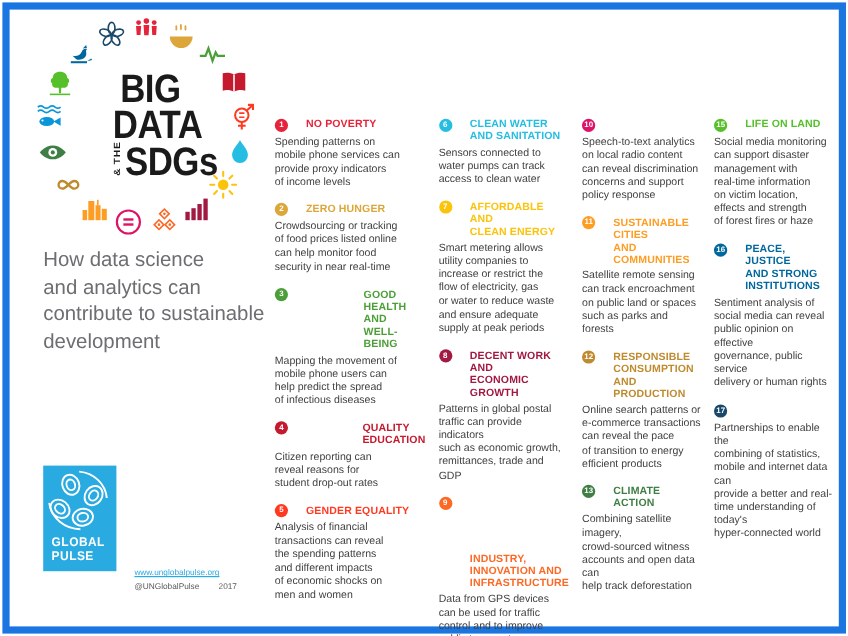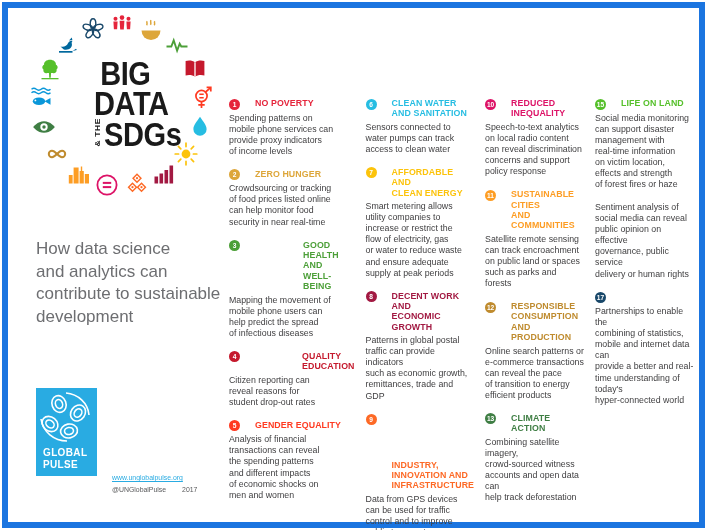--- a/index.html
+++ b/index.html
@@ -24,21 +24,21 @@
   .bt-1{margin-left:7px;}
   .bt-row{display:flex;align-items:flex-end;}
   .bt-amp{
     font-size:8.5px;font-weight:800;letter-spacing:0.6px;
     writing-mode:vertical-rl;transform:rotate(180deg);
     margin:0 3px 3px 0;line-height:1;
   }
 
   .subtitle{
     position:absolute;left:36px;top:206px;width:210px;
-    font-size:17px;line-height:1.33;color:#6D6E71;white-space:pre-line;margin-top:32px;
+    font-size:17px;line-height:1.33;color:#6D6E71;white-space:pre-line;
   }
 
   
   .logo{position:absolute;left:36px;top:388px;width:61px;height:88px;background:#29ABE2;}
   .logo svg{display:block;margin:3px auto 0;}
   .logo-text{
     position:absolute;left:7px;bottom:6px;color:#fff;font-weight:800;
     font-size:10.5px;line-height:1.08;letter-spacing:0.4px;
     transform:scaleX(0.95);transform-origin:left bottom;
   }
@@ -353,21 +353,20 @@
     <div class="item-desc">Data from GPS devices
 can be used for traffic
 control and to improve
 public transport</div>
   </div>
     </div>
     <div>
       <div class="item">
     <div class="item-head">
       <span class="badge" style="background: rgb(221, 19, 103);">10</span>
-      <span class="item-title" style="color: rgb(221, 19, 103);">REDUCED INEQUALITY</span>
     </div>
     <div class="item-desc">Speech-to-text analytics
 on local radio content
 can reveal discrimination
 concerns and support
 policy response</div>
   </div>
       <div class="item">
     <div class="item-head">
       <span class="badge" style="background: rgb(253, 157, 36);">11</span>
@@ -411,20 +410,26 @@
     </div>
     <div class="item-desc">Social media monitoring
 can support disaster
 management with
 real-time information
 on victim location,
 effects and strength
 of forest fires or haze</div>
   </div>
       <div class="item">
+    <div class="item-head">
+      <span class="badge" style="background: rgb(0, 104, 157);">16</span>
+      <span class="item-title" style="color: rgb(0, 104, 157);">PEACE, JUSTICE
+AND STRONG
+INSTITUTIONS</span>
+    </div>
     <div class="item-desc">Sentiment analysis of
 social media can reveal
 public opinion on effective
 governance, public service
 delivery or human rights</div>
   </div>
       <div class="item">
     <div class="item-head">
       <span class="badge" style="background: rgb(25, 72, 106);">17</span>
     </div>

